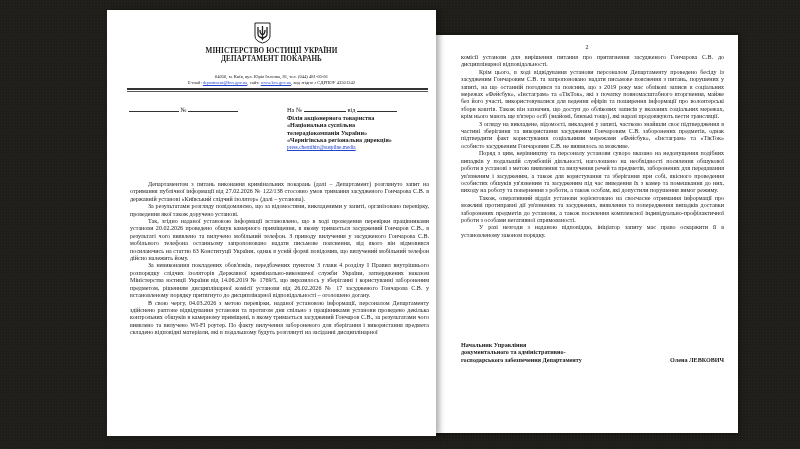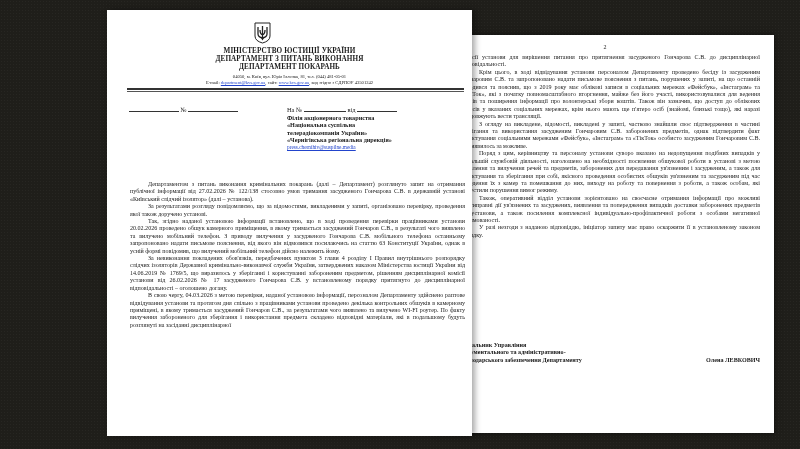--- a/index.html
+++ b/index.html
@@ -8,21 +8,20 @@
     background:#1f1e1a;
     background-image: radial-gradient(rgba(255,255,255,0.035) 1px, transparent 1px);
     background-size:3px 3px;
     font-family:"Liberation Serif", serif;
     color:#1a1a1a;
   }
   .page {
     position:absolute; background:#fff;
     box-shadow: 0 0 6px rgba(0,0,0,0.6);
     overflow:hidden;
-    padding-left:36px;
   }
   #page2 { left:436px; top:35px; width:302px; height:398px; }
   #page1 { left:107px; top:10px; width:329px; height:426px; z-index:2;
            box-shadow: 3px 0 6px rgba(0,0,0,0.35); }
 
   
   .crest { position:absolute; left:147px; top:12px; width:17px; height:22px; }
   .org { position:absolute; left:0; right:0; top:37px; text-align:center;
          font-weight:bold; font-size:7.2px; line-height:8.2px; letter-spacing:0.1px; }
   .addr { position:absolute; left:0; right:0; top:64px; text-align:center;
@@ -68,21 +67,20 @@
 </div>
 
 <div class="page" id="page1">
   <svg class="crest" viewBox="0 0 17 22">
     <path d="M1 1 H16 V14 Q16 19 8.5 21 Q1 19 1 14 Z" fill="#fff" stroke="#222" stroke-width="1"></path>
     <path d="M8.5 4 V16 M4 5 V12 Q4 15 8.5 16 Q13 15 13 12 V5 M6 8 Q6 12 8.5 13 Q11 12 11 8" fill="none" stroke="#222" stroke-width="1.3"></path>
     <path d="M7 16 H10 L8.5 18.5 Z" fill="#222"></path>
   </svg>
   <div class="org">
     <div>МІНІСТЕРСТВО ЮСТИЦІЇ УКРАЇНИ</div>
-    <div>ДЕПАРТАМЕНТ З ПИТАНЬ ВИКОНАННЯ</div>
     <div>ДЕПАРТАМЕНТ ПОКАРАНЬ</div>
   </div>
   <div class="addr">
     <div>04050, м. Київ, вул. Юрія Іллєнка, 81, тел. (044) 481-05-01</div>
     <div>
       <span>E-mail:</span>
       <a>department@kvs.gov.ua</a><span>, сайт:</span>
       <a>www.kvs.gov.ua</a><span>, код згідно з ЄДРПОУ 43501242</span>
     </div>
   </div>

